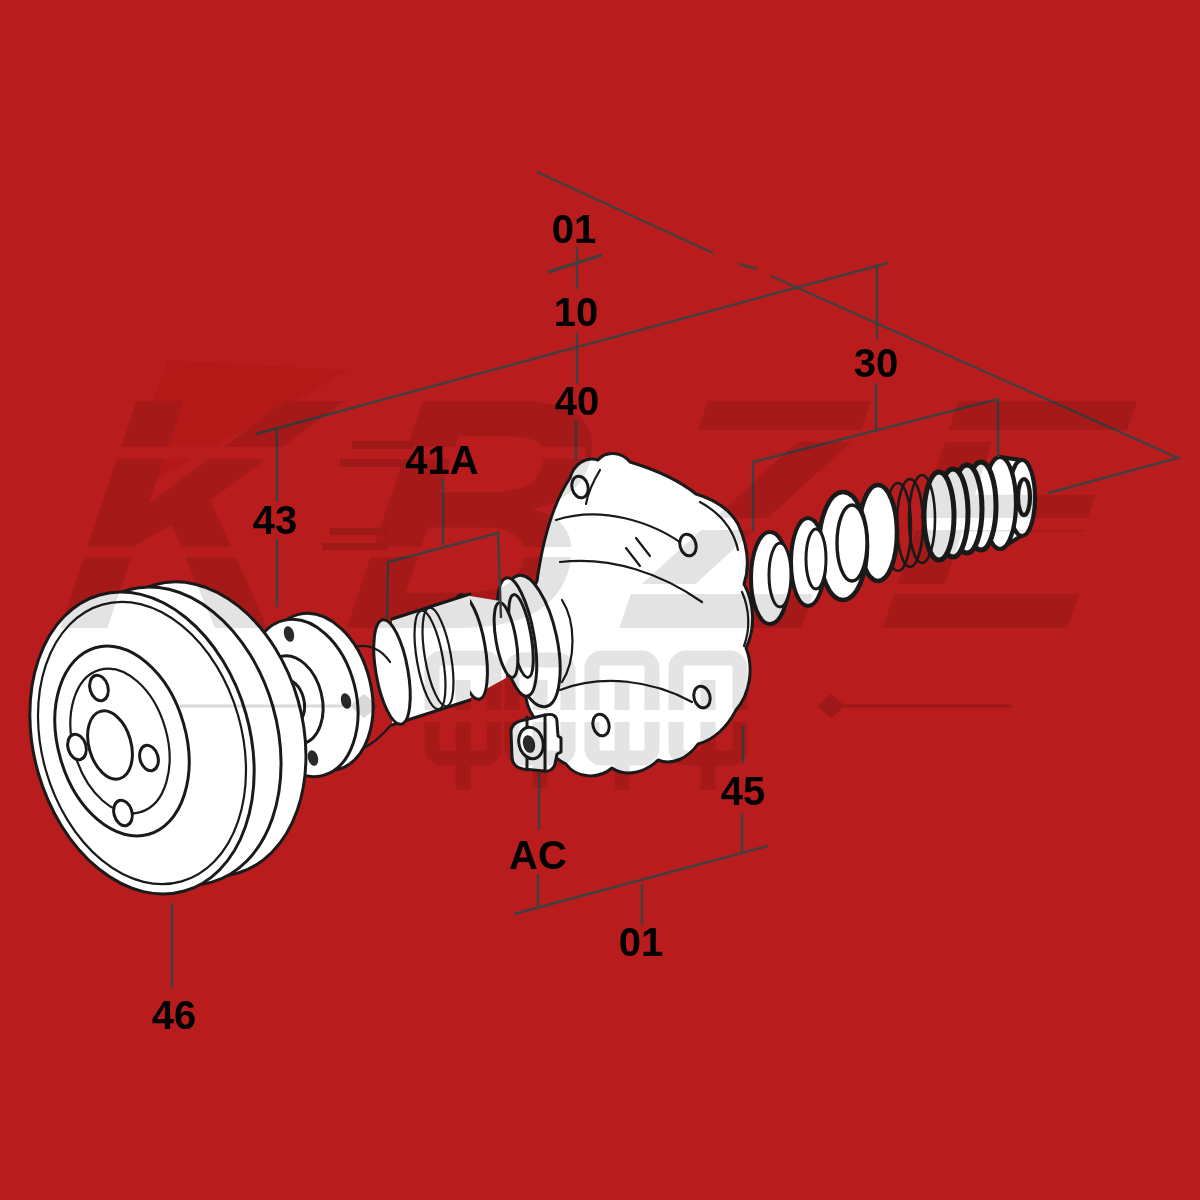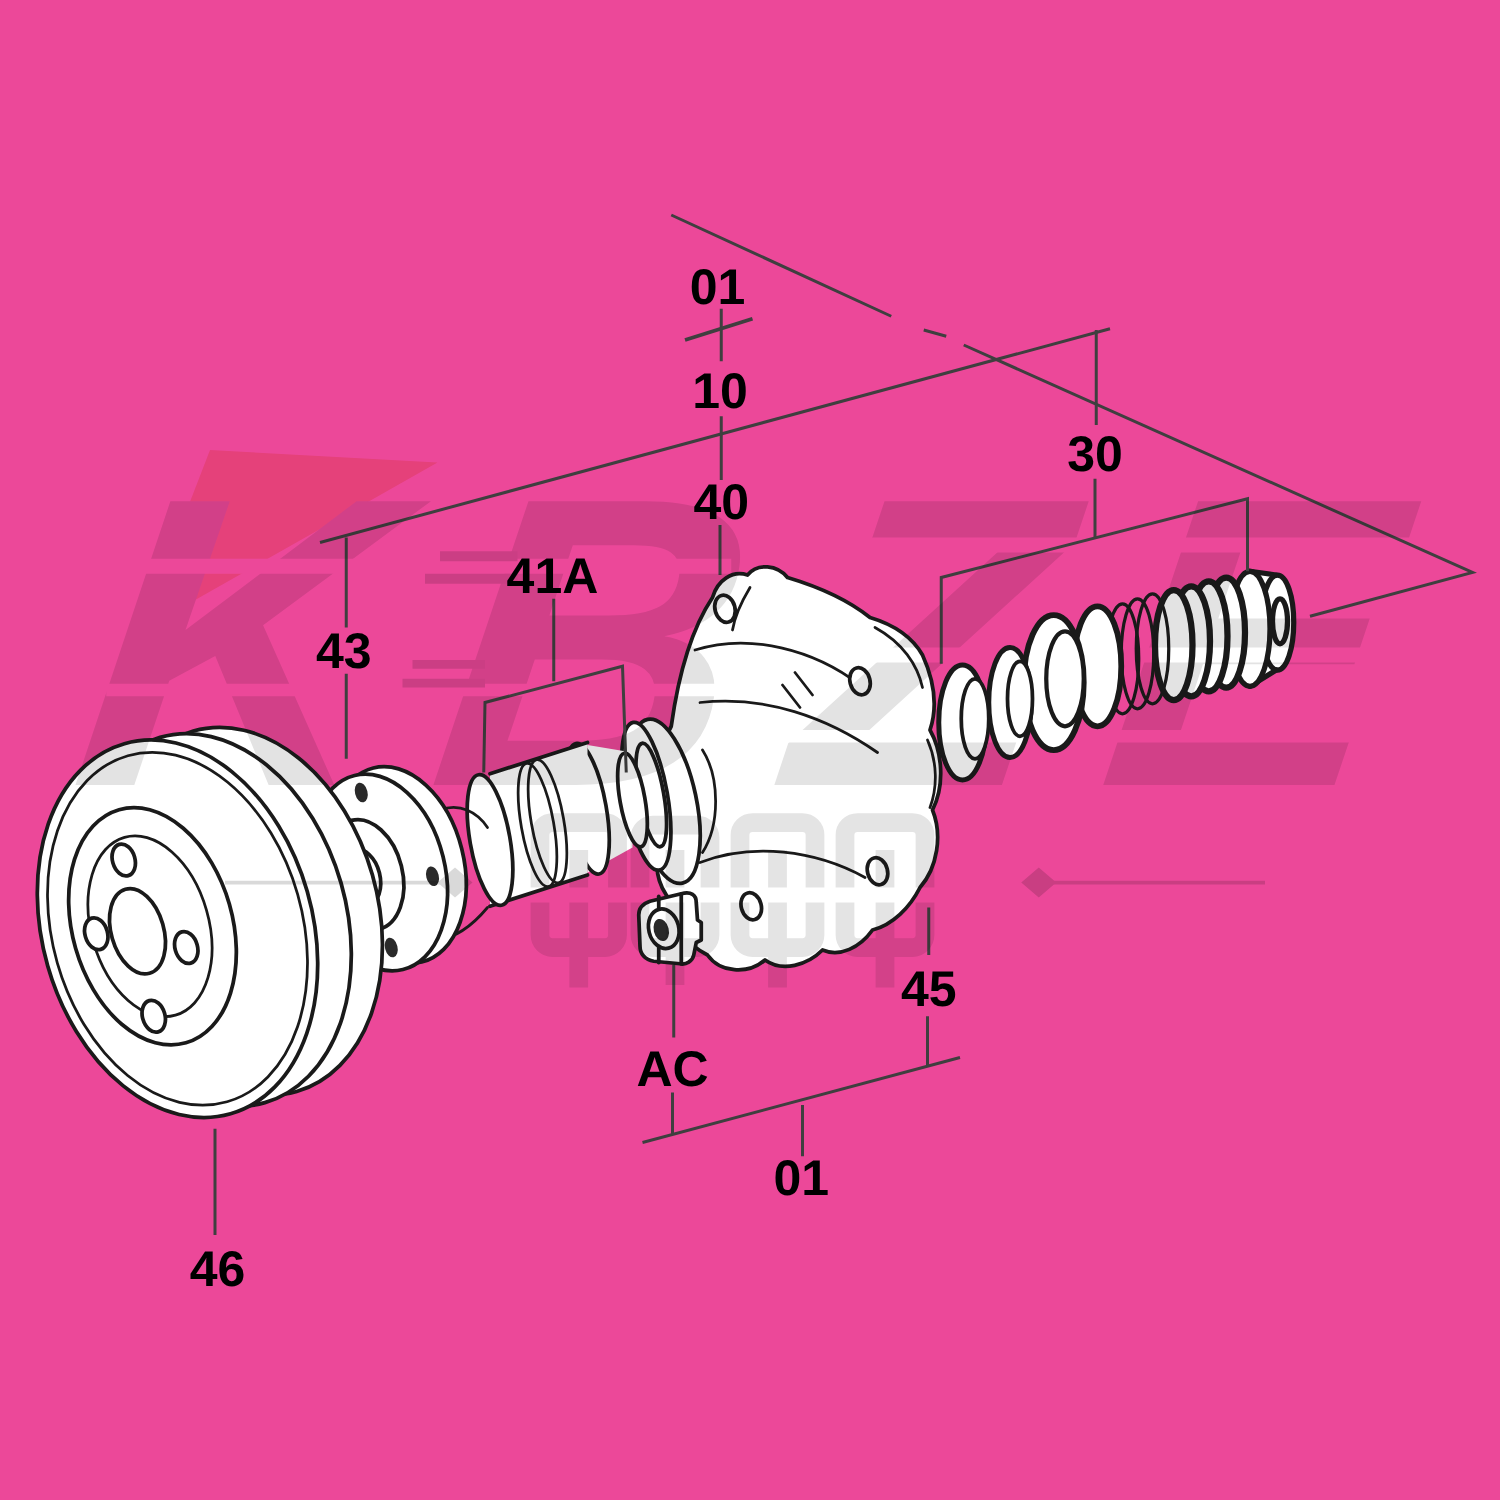--- a/index.html
+++ b/index.html
@@ -1,16 +1,16 @@
 <!DOCTYPE html>
 <html><head>
 <meta charset="utf-8">
 <style>
   html,body{margin:0;padding:0;background:#ffffff;}
-  .stage{position:relative;width:1200px;height:1200px;background:#ec4899;overflow:hidden;
+  .stage{position:relative;width:1200px;height:1200px;background:#b91c1c;overflow:hidden;
          font-family:"Liberation Sans", sans-serif;}
   svg{position:absolute;top:0;left:0;}
   .art{stroke:#1a1a1a;fill:none;stroke-width:3;stroke-linecap:round;stroke-linejoin:round;}
   .artf{stroke:#1a1a1a;fill:#ffffff;stroke-width:3;stroke-linejoin:round;}
   .heavy{stroke-width:4.2;}
   .thin{stroke-width:2.2;}
   .leader{stroke:#3f3f3f;stroke-width:2.4;fill:none;stroke-linecap:butt;}
   .lbl{font-family:"Liberation Sans", sans-serif;font-weight:bold;font-size:40px;
        text-anchor:middle;}
   .wm-letters{font-family:"Liberation Sans", sans-serif;font-weight:bold;font-style:italic;

